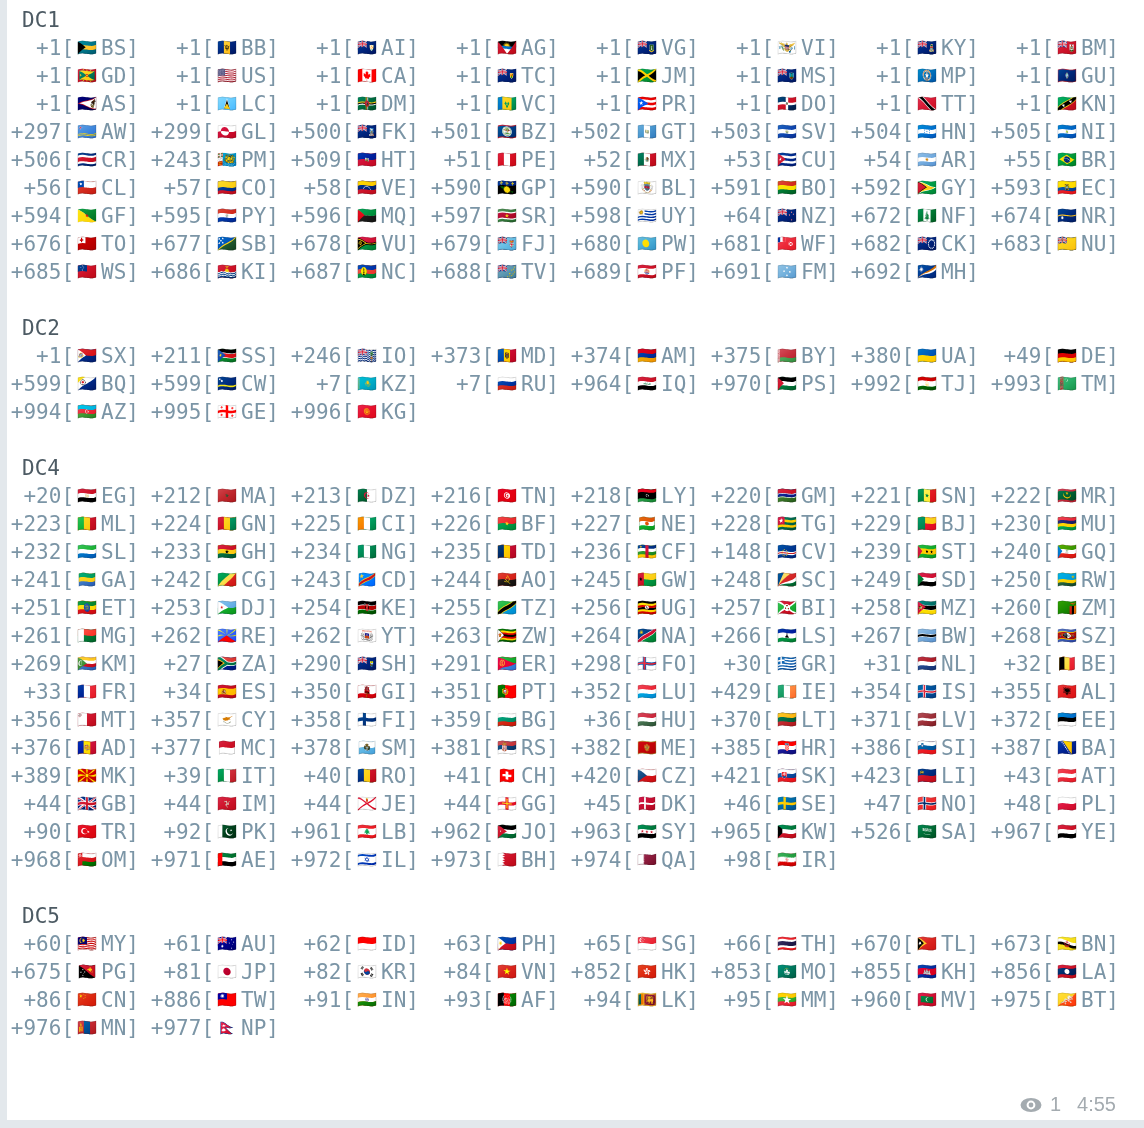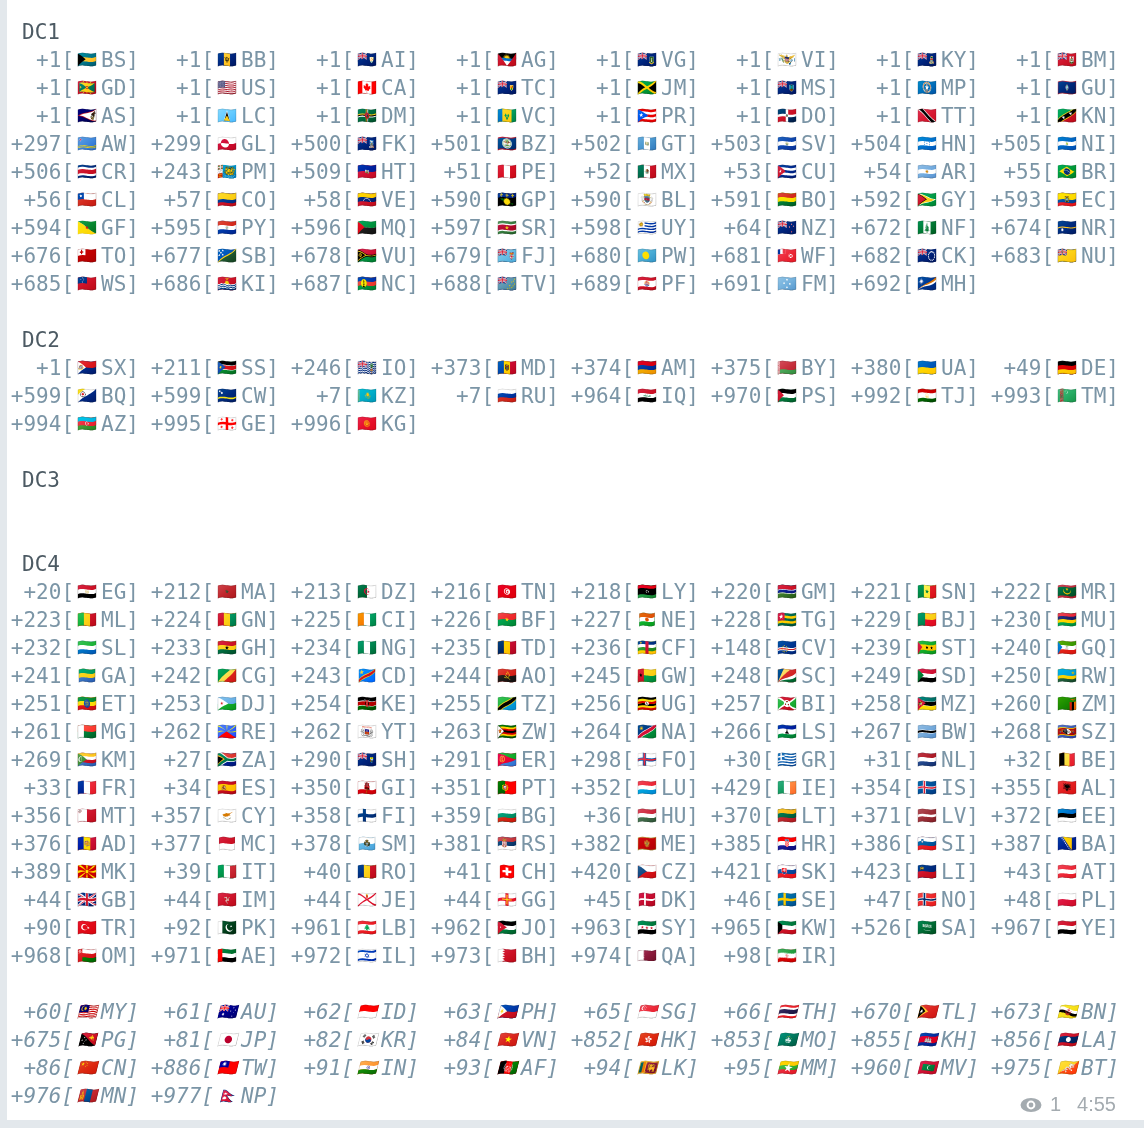--- a/index.html
+++ b/index.html
@@ -14,29 +14,28 @@
     position:absolute; left:7px; top:0; right:0; bottom:8px;
     background:#ffffff;
     padding-top:6px;
     overflow:hidden;
   }
   .section-header {
     height:28px; line-height:28px;
     padding-left:15px;
     font-size:21px;
     color:#4c5a63;
-    margin-top:12px;
   }
   .grid {
     display:grid;
     grid-template-columns:repeat(8, 140px);
     min-height:28px;
     margin-bottom:28px;
   }
-  .section:last-child .grid { margin-bottom:17px;font-style:italic; }
+  .section:last-child .grid { margin-bottom:17px; }
   .cell {
     display:flex; justify-content:flex-end; align-items:center;
     height:28px; padding-right:8px;
     font-size:21px; color:#7b95a6;
     white-space:pre;
   }
   .prefix { display:inline-block; width:54px; text-align:right; }
   .flag {
     display:inline-block; width:27px; text-align:center;
     font-size:16px; line-height:28px; overflow:hidden;
@@ -148,24 +147,20 @@
           <div class="cell"><span class="prefix">+7</span><span>[</span><span class="flag">🇰🇿</span><span>KZ]</span></div>
           <div class="cell"><span class="prefix">+7</span><span>[</span><span class="flag">🇷🇺</span><span>RU]</span></div>
           <div class="cell"><span class="prefix">+964</span><span>[</span><span class="flag">🇮🇶</span><span>IQ]</span></div>
           <div class="cell"><span class="prefix">+970</span><span>[</span><span class="flag">🇵🇸</span><span>PS]</span></div>
           <div class="cell"><span class="prefix">+992</span><span>[</span><span class="flag">🇹🇯</span><span>TJ]</span></div>
           <div class="cell"><span class="prefix">+993</span><span>[</span><span class="flag">🇹🇲</span><span>TM]</span></div>
           <div class="cell"><span class="prefix">+994</span><span>[</span><span class="flag">🇦🇿</span><span>AZ]</span></div>
           <div class="cell"><span class="prefix">+995</span><span>[</span><span class="flag">🇬🇪</span><span>GE]</span></div>
           <div class="cell"><span class="prefix">+996</span><span>[</span><span class="flag">🇰🇬</span><span>KG]</span></div>
         </div>
-      </div>
-      <div class="section">
-        <div class="section-header">DC3</div>
-        <div class="grid"></div>
       </div>
       <div class="section">
         <div class="section-header">DC4</div>
         <div class="grid">
           <div class="cell"><span class="prefix">+20</span><span>[</span><span class="flag">🇪🇬</span><span>EG]</span></div>
           <div class="cell"><span class="prefix">+212</span><span>[</span><span class="flag">🇲🇦</span><span>MA]</span></div>
           <div class="cell"><span class="prefix">+213</span><span>[</span><span class="flag">🇩🇿</span><span>DZ]</span></div>
           <div class="cell"><span class="prefix">+216</span><span>[</span><span class="flag">🇹🇳</span><span>TN]</span></div>
           <div class="cell"><span class="prefix">+218</span><span>[</span><span class="flag">🇱🇾</span><span>LY]</span></div>
           <div class="cell"><span class="prefix">+220</span><span>[</span><span class="flag">🇬🇲</span><span>GM]</span></div>
@@ -269,20 +264,21 @@
           <div class="cell"><span class="prefix">+967</span><span>[</span><span class="flag">🇾🇪</span><span>YE]</span></div>
           <div class="cell"><span class="prefix">+968</span><span>[</span><span class="flag">🇴🇲</span><span>OM]</span></div>
           <div class="cell"><span class="prefix">+971</span><span>[</span><span class="flag">🇦🇪</span><span>AE]</span></div>
           <div class="cell"><span class="prefix">+972</span><span>[</span><span class="flag">🇮🇱</span><span>IL]</span></div>
           <div class="cell"><span class="prefix">+973</span><span>[</span><span class="flag">🇧🇭</span><span>BH]</span></div>
           <div class="cell"><span class="prefix">+974</span><span>[</span><span class="flag">🇶🇦</span><span>QA]</span></div>
           <div class="cell"><span class="prefix">+98</span><span>[</span><span class="flag">🇮🇷</span><span>IR]</span></div>
         </div>
       </div>
       <div class="section">
+        <div class="section-header">DC5</div>
         <div class="grid">
           <div class="cell"><span class="prefix">+60</span><span>[</span><span class="flag">🇲🇾</span><span>MY]</span></div>
           <div class="cell"><span class="prefix">+61</span><span>[</span><span class="flag">🇦🇺</span><span>AU]</span></div>
           <div class="cell"><span class="prefix">+62</span><span>[</span><span class="flag">🇮🇩</span><span>ID]</span></div>
           <div class="cell"><span class="prefix">+63</span><span>[</span><span class="flag">🇵🇭</span><span>PH]</span></div>
           <div class="cell"><span class="prefix">+65</span><span>[</span><span class="flag">🇸🇬</span><span>SG]</span></div>
           <div class="cell"><span class="prefix">+66</span><span>[</span><span class="flag">🇹🇭</span><span>TH]</span></div>
           <div class="cell"><span class="prefix">+670</span><span>[</span><span class="flag">🇹🇱</span><span>TL]</span></div>
           <div class="cell"><span class="prefix">+673</span><span>[</span><span class="flag">🇧🇳</span><span>BN]</span></div>
           <div class="cell"><span class="prefix">+675</span><span>[</span><span class="flag">🇵🇬</span><span>PG]</span></div>

